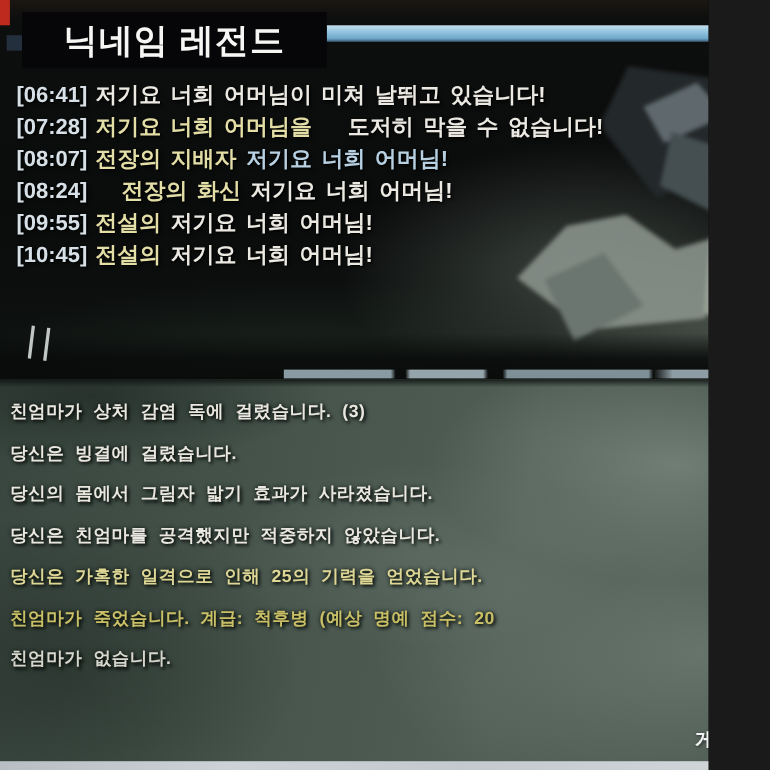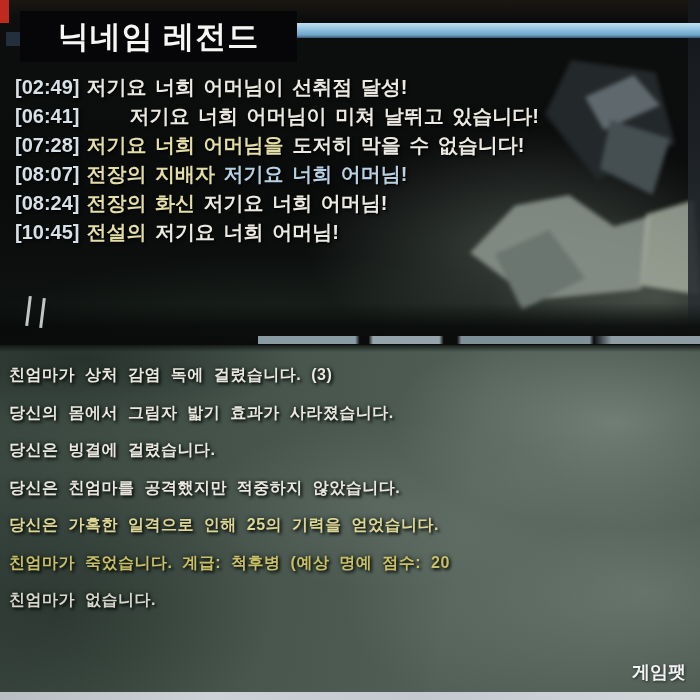--- a/index.html
+++ b/index.html
@@ -1,18 +1,18 @@
 <!DOCTYPE html>
 <html><head>
 <meta charset="utf-8">
 <style>
   * { margin:0; padding:0; box-sizing:border-box; }
   html,body { background:#1a1a1a; }
   .canvas {
-    position:relative; width:700px; height:700px; overflow:hidden;
+    position:relative; width:644px; height:700px; overflow:hidden;
     background:#000; font-family:"Liberation Sans", sans-serif;
   }
 
   
   .top {
     position:absolute; left:0; top:0; width:700px; height:345px; overflow:hidden;
     background:
       radial-gradient(320px 170px at 76% 72%, rgba(108,122,112,.50), transparent 70%),
       radial-gradient(240px 120px at 94% 86%, rgba(130,142,130,.42), transparent 70%),
       radial-gradient(420px 120px at 40% 100%, rgba(62,80,68,.35), transparent 75%),
@@ -113,38 +113,38 @@
     <div class="right-edge"></div>
 
     <div class="red-accent"></div>
     <div class="navy-sliver"></div>
     <div class="title-box">
       <span>닉네임 레전드</span>
     </div>
     <div class="blue-stripe"></div>
 
     <div class="chat" id="kill-feed-lines">
-        <div class="log-line"><span class="ts">[02:49]</span><span style="color: rgb(235, 233, 226);">저기요 너희 어머님이 선취점 달성!</span></div>
-        <div class="log-line"><span class="ts">[06:41]</span><span style="color: rgb(235, 233, 226); margin-left: 43px;">저기요 너희 어머님이 미쳐 날뛰고 있습니다!</span></div>
-        <div class="log-line"><span class="ts">[07:28]</span><span style="color: rgb(227, 221, 166);">저기요 너희 어머님을 </span><span style="color: rgb(235, 233, 226);">도저히 막을 수 없습니다!</span></div>
+        <div class="log-line"><span class="ts">[06:41]</span><span style="color: rgb(235, 233, 226);">저기요 너희 어머님이 미쳐 날뛰고 있습니다!</span></div>
+        <div class="log-line"><span class="ts">[07:28]</span><span style="color: rgb(227, 221, 166);">저기요 너희 어머님을 </span><span style="color: rgb(235, 233, 226); margin-left: 24px;">도저히 막을 수 없습니다!</span></div>
         <div class="log-line"><span class="ts">[08:07]</span><span style="color: rgb(227, 221, 166);">전장의 지배자 </span><span style="color: rgb(183, 208, 226);">저기요 너희 어머님!</span></div>
-        <div class="log-line"><span class="ts">[08:24]</span><span style="color: rgb(227, 221, 166);">전장의 화신 </span><span style="color: rgb(235, 233, 226);">저기요 너희 어머님!</span></div>
+        <div class="log-line"><span class="ts">[08:24]</span><span style="color: rgb(227, 221, 166); margin-left: 24px;">전장의 화신 </span><span style="color: rgb(235, 233, 226);">저기요 너희 어머님!</span></div>
+        <div class="log-line"><span class="ts">[09:55]</span><span style="color: rgb(227, 221, 166);">전설의 </span><span style="color: rgb(235, 233, 226);">저기요 너희 어머님!</span></div>
         <div class="log-line"><span class="ts">[10:45]</span><span style="color: rgb(227, 221, 166);">전설의 </span><span style="color: rgb(235, 233, 226);">저기요 너희 어머님!</span></div>
       </div>
 
     <div class="cursor-mark m1"></div>
     <div class="cursor-mark m2"></div>
     <div class="sliver"></div>
   </section>
 
   <section class="bottom">
     <div class="combat" id="combat-log-lines">
         <div class="log-line"><span style="color: rgb(233, 231, 223);">친엄마가 상처 감염 독에 걸렸습니다. (3)</span></div>
+        <div class="log-line"><span style="color: rgb(233, 231, 223);">당신은 빙결에 걸렸습니다.</span></div>
         <div class="log-line"><span style="color: rgb(233, 231, 223);">당신의 몸에서 그림자 밟기 효과가 사라졌습니다.</span></div>
-        <div class="log-line"><span style="color: rgb(233, 231, 223);">당신은 빙결에 걸렸습니다.</span></div>
         <div class="log-line"><span style="color: rgb(233, 231, 223);">당신은 친엄마를 공격했지만 적중하지 않았습니다.</span></div>
         <div class="log-line"><span style="color: rgb(221, 214, 149);">당신은 가혹한 일격으로 인해 25의 기력을 얻었습니다.</span></div>
         <div class="log-line"><span style="color: rgb(201, 191, 102);">친엄마가 죽었습니다. 계급: 척후병 (예상 명예 점수: 20</span></div>
         <div class="log-line"><span style="color: rgb(214, 214, 204);">친엄마가 없습니다.</span></div>
       </div>
     <div class="watermark">게임팻</div>
     <div class="bottom-strip"></div>
   </section>
 
 </div>

